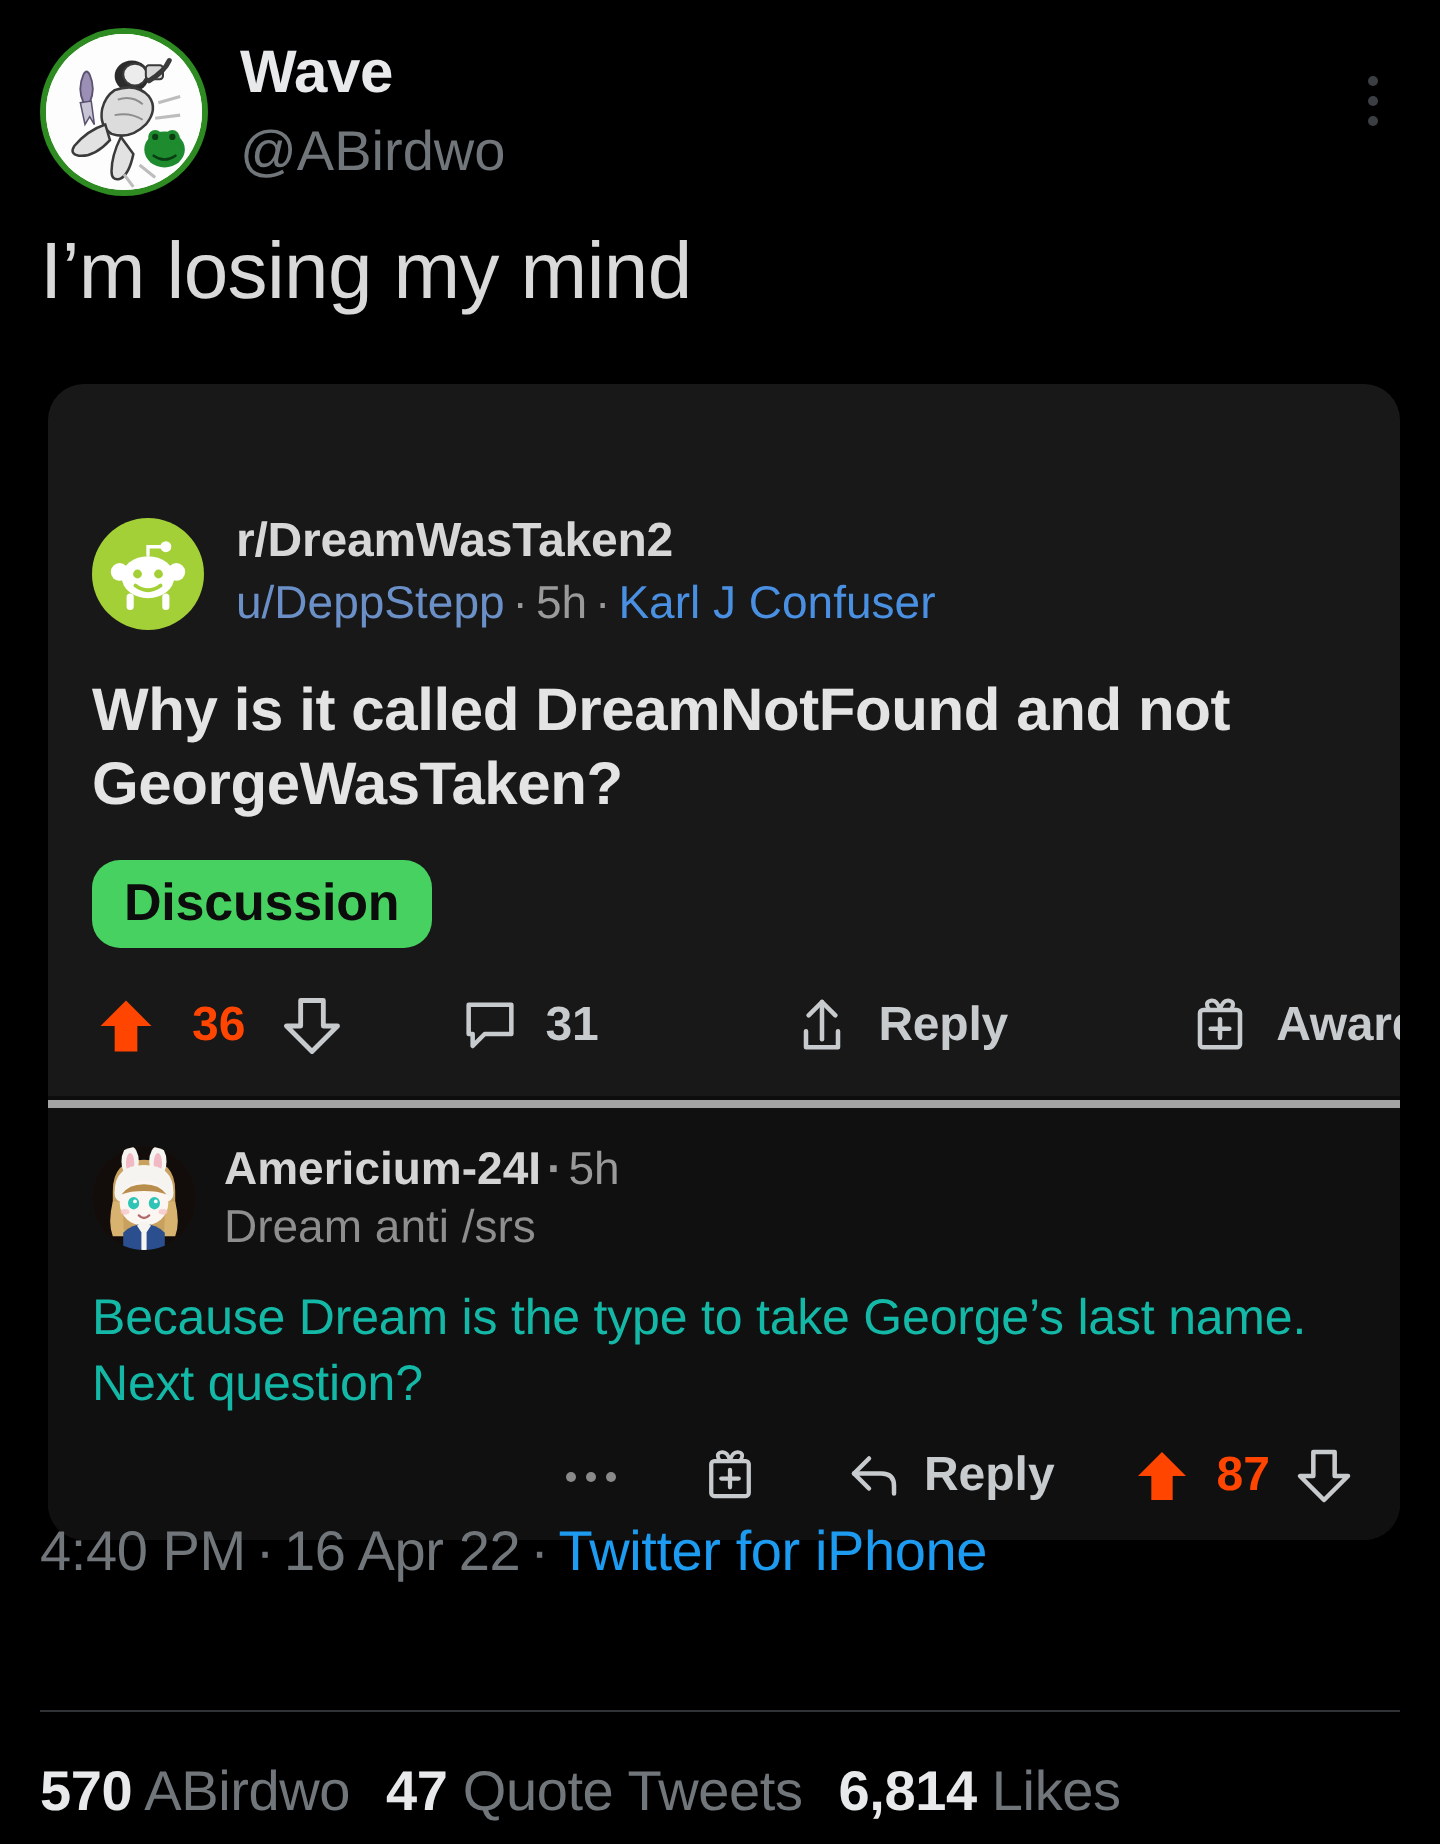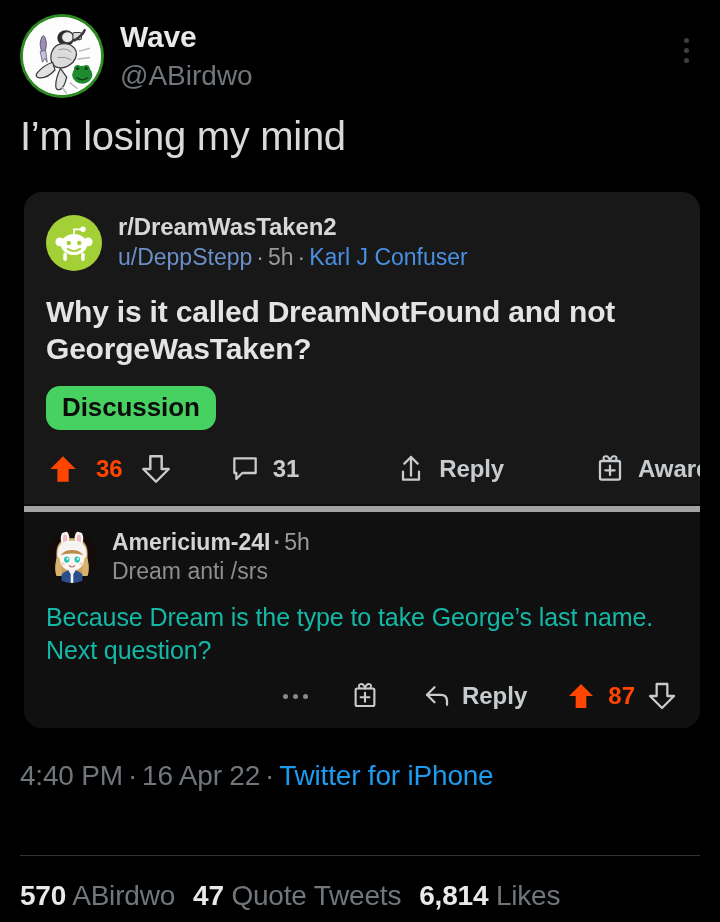--- a/index.html
+++ b/index.html
@@ -98,21 +98,21 @@
   .reddit-card {
     position: absolute;
     left: 24px;
     top: 192px;
     width: 676px;
     background: #181818;
     border-radius: 18px;
     overflow: hidden;
   }
 
-  .rc-post { padding: 20px 20px 0 22px; }
+  .rc-post { padding: 20px 20px 0 22px; margin-top: 44px; }
 
   .rc-head { display: flex; align-items: center; }
   .snoo {
     width: 56px; height: 56px; flex: 0 0 56px;
     border-radius: 50%;
     background: #a4d037;
     display: flex; align-items: center; justify-content: center;
   }
   .snoo svg { width: 42px; height: 42px; display: block; }
 
@@ -191,21 +191,21 @@
     font-weight: bold;
     letter-spacing: 0.6px;
     margin-left: 14px;
   }
   .rc-topcomments .chev { margin-left: 14px; }
 
   
   .rc-comment {
     background: #101010;
     padding: 16px 22px 16px 22px;
-    border-top: 6px solid #a3a3a3;
+    border-top: 4px solid #a3a3a3;
   }
   .cm-head { display: flex; align-items: center; }
   .cm-avatar {
     width: 52px; height: 52px; flex: 0 0 52px;
     border-radius: 50%;
     overflow: hidden;
     background: #2b1f18;
   }
   .cm-avatar svg { display: block; width: 100%; height: 100%; }
   .cm-head-text { margin-left: 14px; min-width: 0; }

